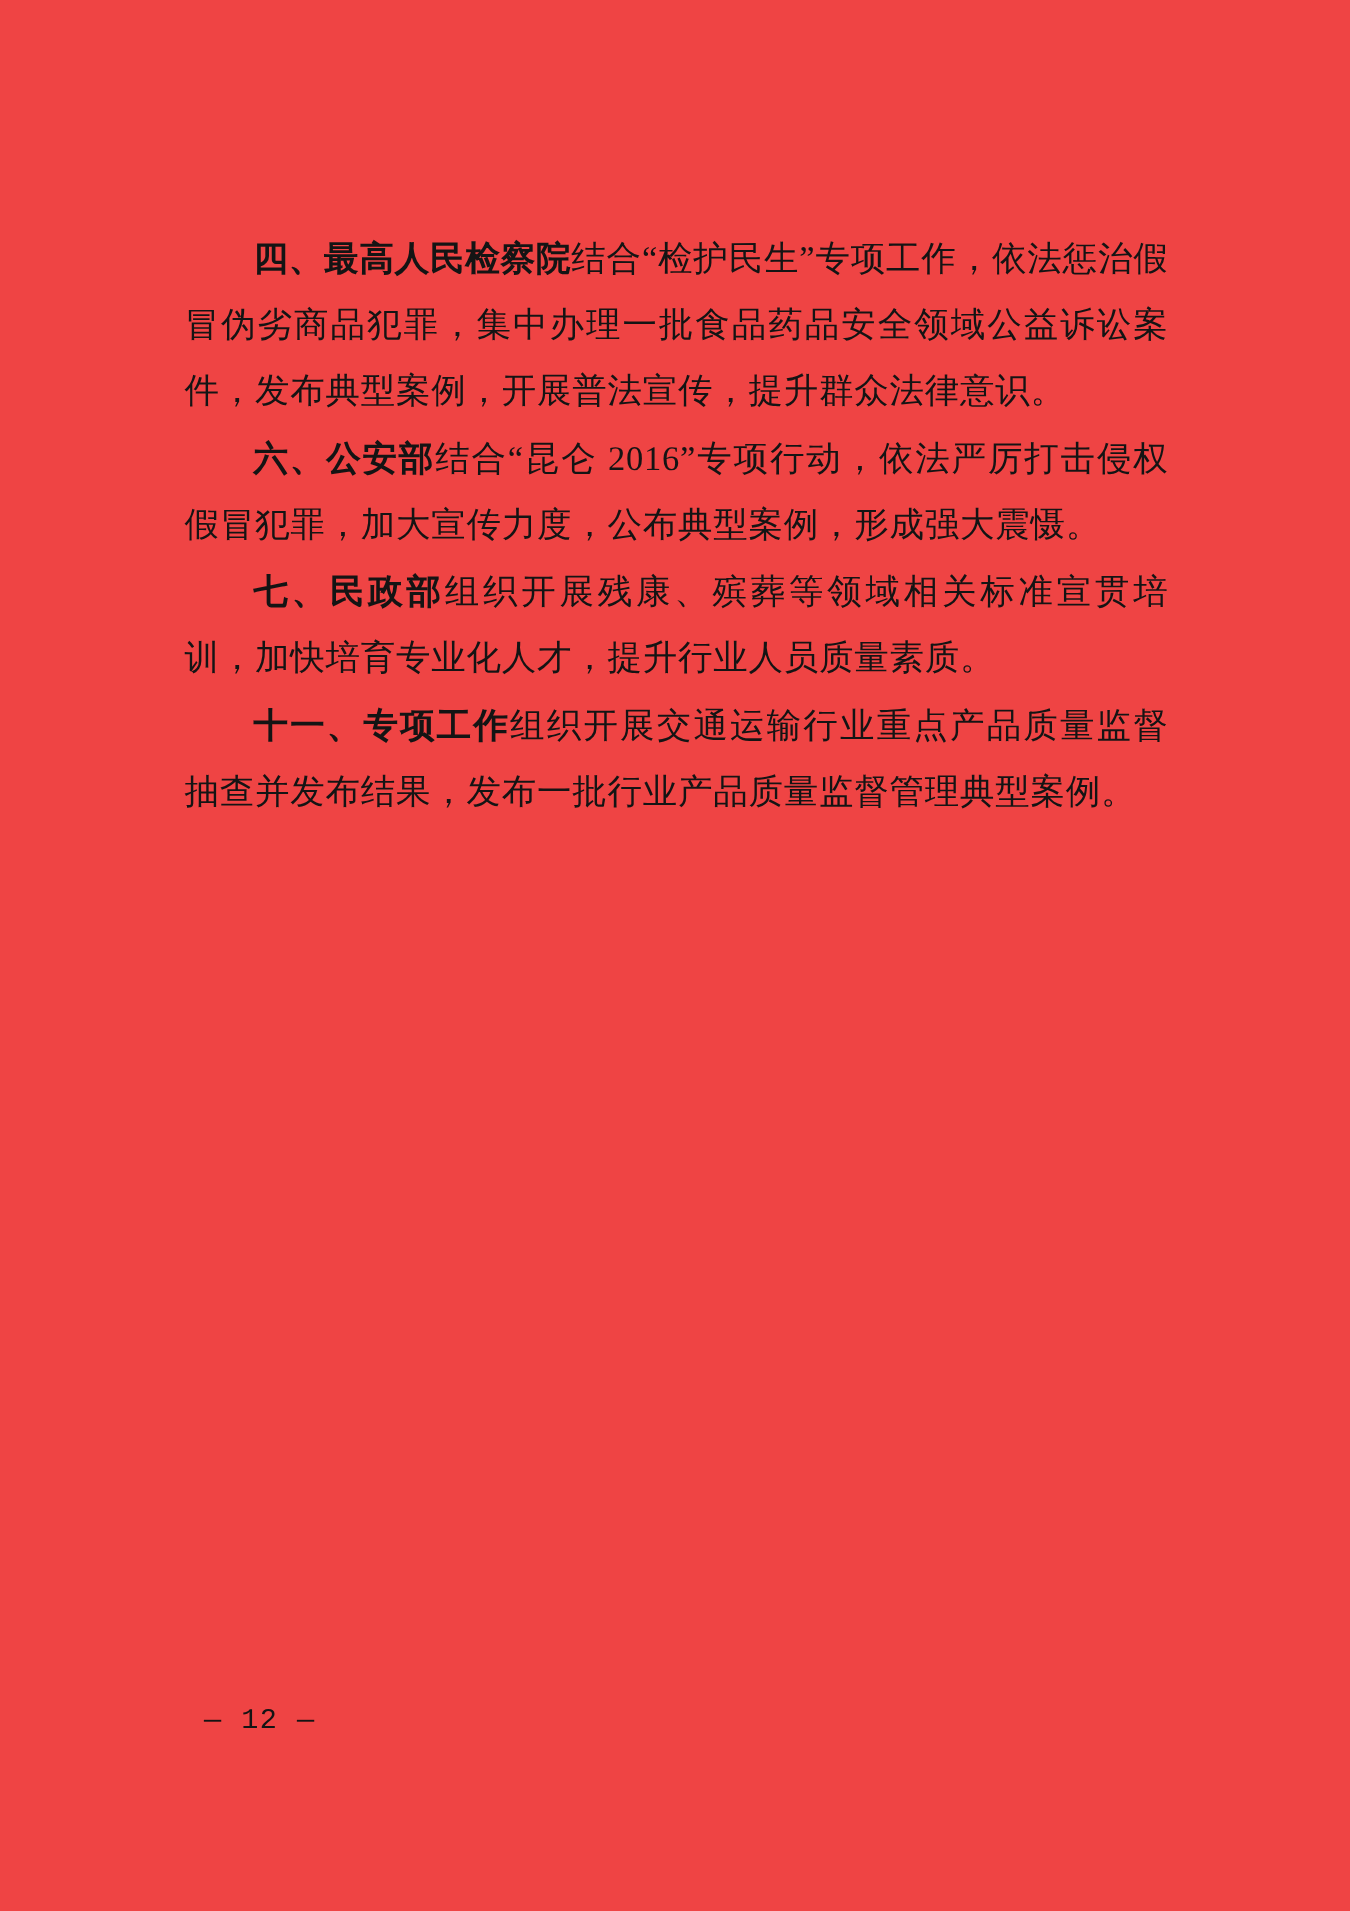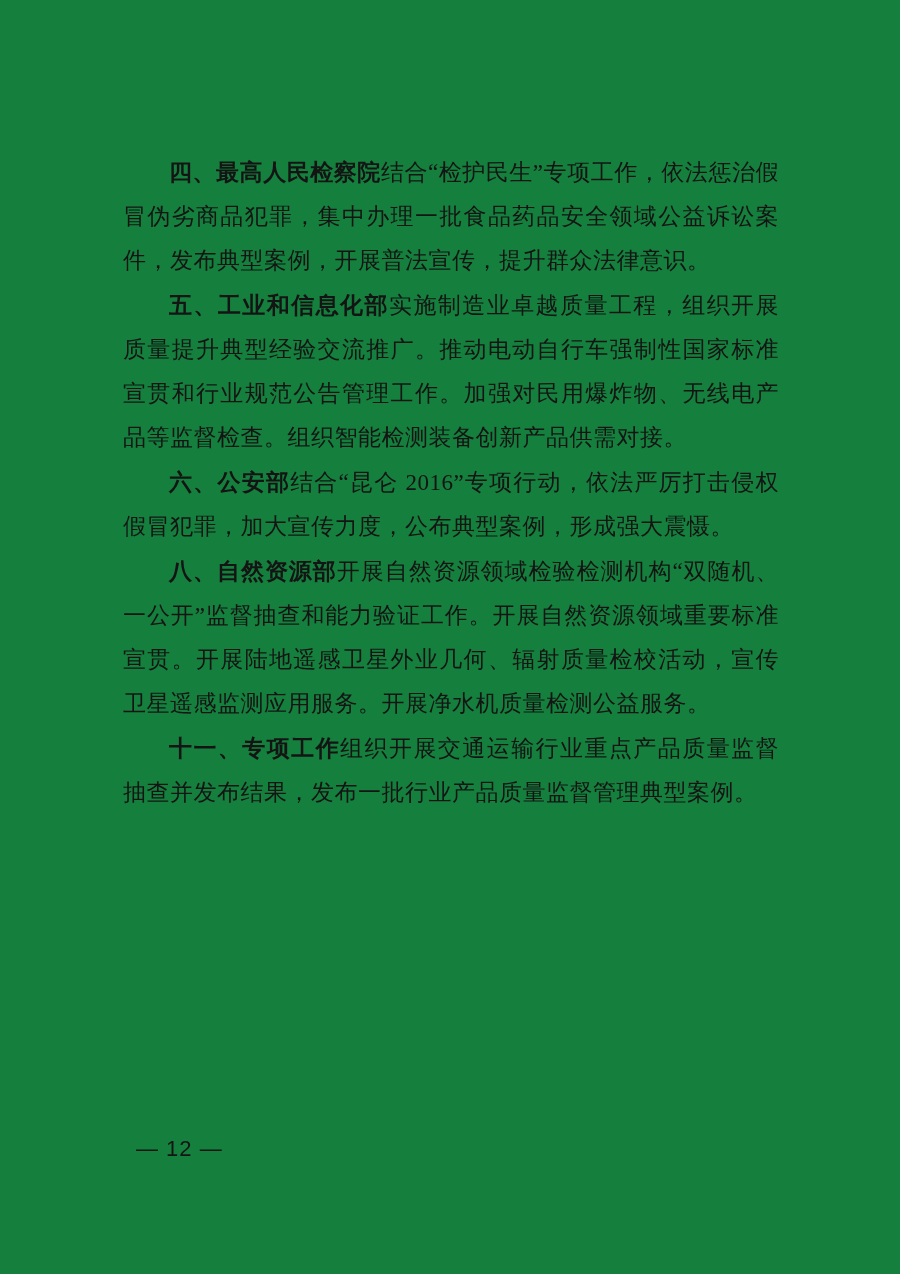--- a/index.html
+++ b/index.html
@@ -11,21 +11,21 @@
     height: 1274px;
     background: #ffffff;
     font-family: "Liberation Serif", "DejaVu Serif", serif;
     color: #141414;
     overflow: hidden;
   }
   .page {
     position: relative;
     width: 900px;
     height: 1274px;
-    background: #15803d;
+    background: #ef4444;
   }
   .content {
     position: absolute;
     left: 123px;
     top: 150px;
     width: 656px;
   }
   p.para {
     margin: 0;
     font-size: 23px;
@@ -37,42 +37,41 @@
   }
   .lead {
     font-family: "Liberation Sans", "DejaVu Sans", sans-serif;
     font-weight: 700;
     letter-spacing: 0.5px;
   }
   .footer {
     position: absolute;
     left: 136px;
     top: 1136px;
-    font-size: 22px;
+    font-size: 19px;
     letter-spacing: 1px;
     color: #141414;
-    font-family: Liberation Sans, sans-serif;
+    font-family: Liberation Mono, monospace;
     text-align: center;
   }
 </style>
 </head>
 <body>
 
 <div class="page">
 
   <div class="content">
 
     <p class="para"><span class="lead">四、最高人民检察院</span><span>结合“检护民生”专项工作，依法惩治假冒伪劣商品犯罪，集中办理一批食品药品安全领域公益诉讼案件，发布典型案例，开展普法宣传，提升群众法律意识。</span></p>
 
-    <p class="para"><span class="lead">五、工业和信息化部</span><span>实施制造业卓越质量工程，组织开展质量提升典型经验交流推广。推动电动自行车强制性国家标准宣贯和行业规范公告管理工作。加强对民用爆炸物、无线电产品等监督检查。组织智能检测装备创新产品供需对接。</span></p>
 
     <p class="para"><span class="lead">六、公安部</span><span>结合“昆仑 2016”专项行动，依法严厉打击侵权假冒犯罪，加大宣传力度，公布典型案例，形成强大震慑。</span></p>
 
+    <p class="para"><span class="lead">七、民政部</span><span>组织开展残康、殡葬等领域相关标准宣贯培训，加快培育专业化人才，提升行业人员质量素质。</span></p>
 
-    <p class="para"><span class="lead">八、自然资源部</span><span>开展自然资源领域检验检测机构“双随机、一公开”监督抽查和能力验证工作。开展自然资源领域重要标准宣贯。开展陆地遥感卫星外业几何、辐射质量检校活动，宣传卫星遥感监测应用服务。开展净水机质量检测公益服务。</span></p>
 
 
 
     <p class="para"><span class="lead">十一、专项工作</span><span>组织开展交通运输行业重点产品质量监督抽查并发布结果，发布一批行业产品质量监督管理典型案例。</span></p>
 
   </div>
 
   <div class="footer">— 12 —</div>
 
 </div>

